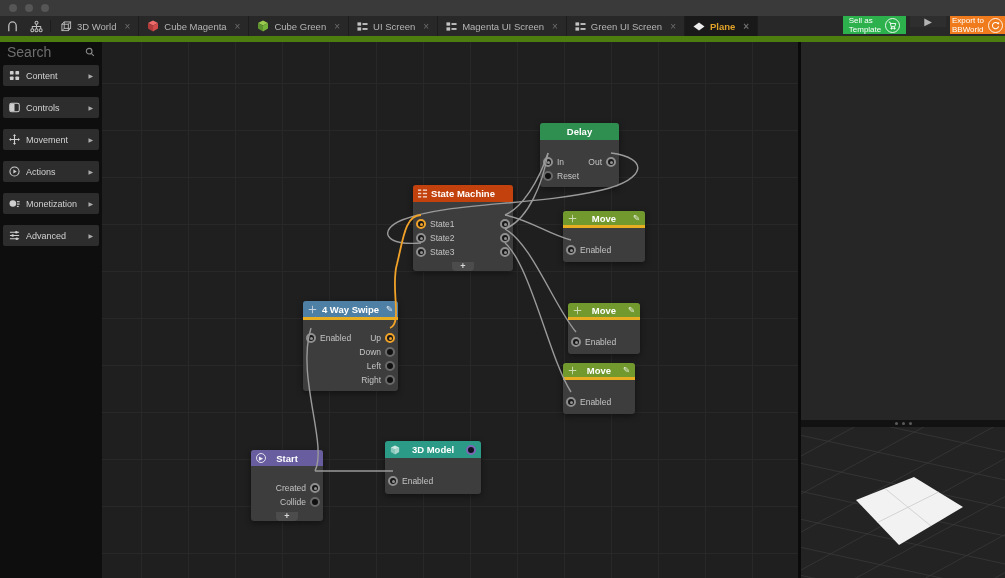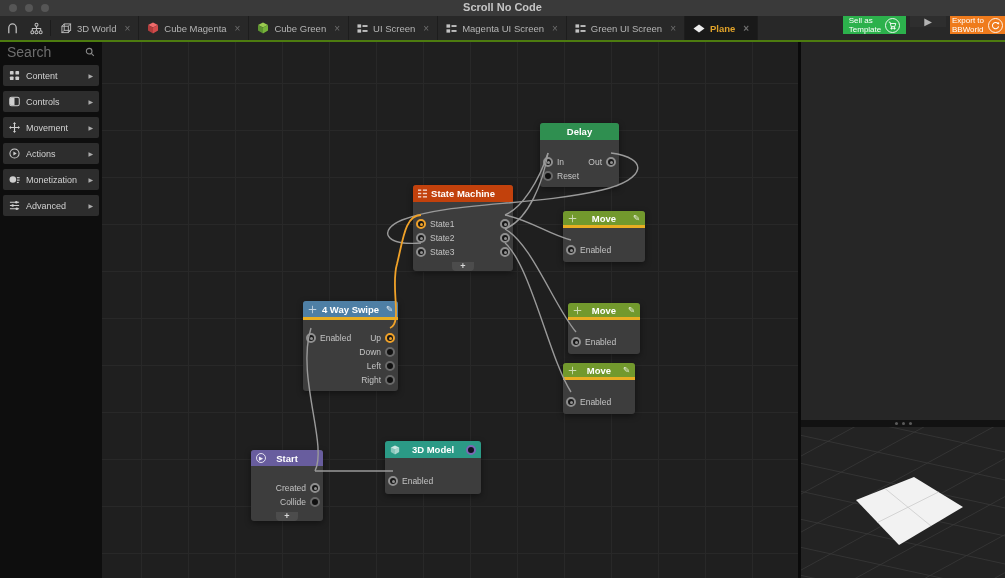--- a/index.html
+++ b/index.html
@@ -8,37 +8,37 @@
     width:1005px; height:578px; position:relative; overflow:hidden;
     background:#1f1f1f; font-family:"Liberation Sans", sans-serif;
     -webkit-font-smoothing:antialiased; color:#c9c9c9;
   }
   
   .titlebar { position:absolute; left:0; top:0; width:100%; height:16px; background:#3a3a3a; z-index:30; }
   .traffic { position:absolute; top:4px; width:8px; height:8px; border-radius:50%; background:#565656; }
   .t1{left:9px} .t2{left:25px} .t3{left:41px}
   .win-title { position:absolute; left:0; right:0; top:1px; text-align:center; font-size:11px; font-weight:bold; color:#c6c6c6; }
   
-  .tabbar { position:absolute; left:0; top:16px; width:100%; height:26px; background:#282828; border-bottom:2px solid #4d7c0f; display:flex; align-items:stretch; z-index:29; }
+  .tabbar { position:absolute; left:0; top:16px; width:100%; height:26px; background:#282828; border-bottom:6px solid #4d7c0f; display:flex; align-items:stretch; z-index:29; }
   .iconbtn { width:24px; display:flex; align-items:center; justify-content:center; color:#bdbdbd; }
   .tabsep { width:1px; background:#1c1c1c; margin:4px 2px; }
   .tab { display:flex; align-items:center; gap:5px; padding:0 8px; font-size:9.5px; color:#b5b5b5; border-right:1px solid #1d1d1d; white-space:nowrap; }
   .tab .x { color:#6e6e6e; font-size:10px; margin-left:3px; }
   .tab.active { background:#191919; color:#e0a229; font-weight:bold; }
   .actions { margin-left:auto; display:flex; align-items:flex-start; }
   .btn-sell { width:63px; background:#2cb14c; color:#fff; display:flex; align-items:center; justify-content:center; gap:4px; font-size:8px; line-height:1.15; }
   .btn-play { width:36px; margin:0 4px; background:#2e2e2e; display:flex; align-items:center; justify-content:center; color:#b3b3b3; font-size:10px; }
   .btn-export { width:55px; background:#ef7b1c; color:#fff; display:flex; align-items:center; justify-content:center; gap:4px; font-size:8px; line-height:1.15; }
   .ring { width:15px; height:15px; border:1.4px solid rgba(255,255,255,.9); border-radius:50%; display:flex; align-items:center; justify-content:center; flex:none; }
   
   .sidebar { position:absolute; left:0; top:42px; width:102px; bottom:0; background:#0e0e0e; z-index:20; }
   .search { height:20px; display:flex; align-items:center; padding:0 7px; color:#6e6e6e; font-size:14px; }
   .search .mag { margin-left:auto; }
   .side-items { padding:3px 3px 0 3px; }
-  .side-item { height:21px; margin-bottom:5px; background:#2d2d2d; border-radius:2px; display:flex; align-items:center; padding:0 6px; }
+  .side-item { height:21px; margin-bottom:11px; background:#2d2d2d; border-radius:2px; display:flex; align-items:center; padding:0 6px; }
   .side-item .lbl { font-size:9px; color:#d2d2d2; margin-left:6px; }
   .side-item .chev { margin-left:auto; font-size:6px; color:#ababab; }
   
   .canvas { position:absolute; left:102px; top:42px; width:696px; height:536px;
     background-color:#1f1f1f;
     background-image:linear-gradient(#282828 1px, transparent 1px), linear-gradient(90deg,#282828 1px, transparent 1px);
     background-size:47px 47px; background-position:-8px -6px; overflow:hidden; }
   .wires { position:absolute; left:0; top:0; width:696px; height:536px; z-index:6; pointer-events:none; }
   .wires path { pointer-events:stroke; }
   
@@ -68,21 +68,20 @@
   .rpanel-3d { position:absolute; left:798px; top:427px; right:0; bottom:0; background:#232323; border-left:3px solid #0a0a0a; z-index:10; overflow:hidden; }
   svg { display:block; }
 </style>
 </head>
 <body>
 
 <div class="titlebar">
   <span class="traffic t1"></span>
   <span class="traffic t2"></span>
   <span class="traffic t3"></span>
-  <div class="win-title">Scroll No Code</div>
 </div>
 
 <div class="tabbar">
   <div class="iconbtn">
     <svg width="13" height="13" viewBox="0 0 14 14">
         <path d="M3 12 V6.5 A4 4.4 0 0 1 11 6.5 V12" fill="none" stroke="#bdbdbd" stroke-width="1.4"></path>
       </svg>
   </div>
   <div class="iconbtn">
     <svg width="13" height="13" viewBox="0 0 14 14" stroke="#bdbdbd" stroke-width="1.1" fill="none">

